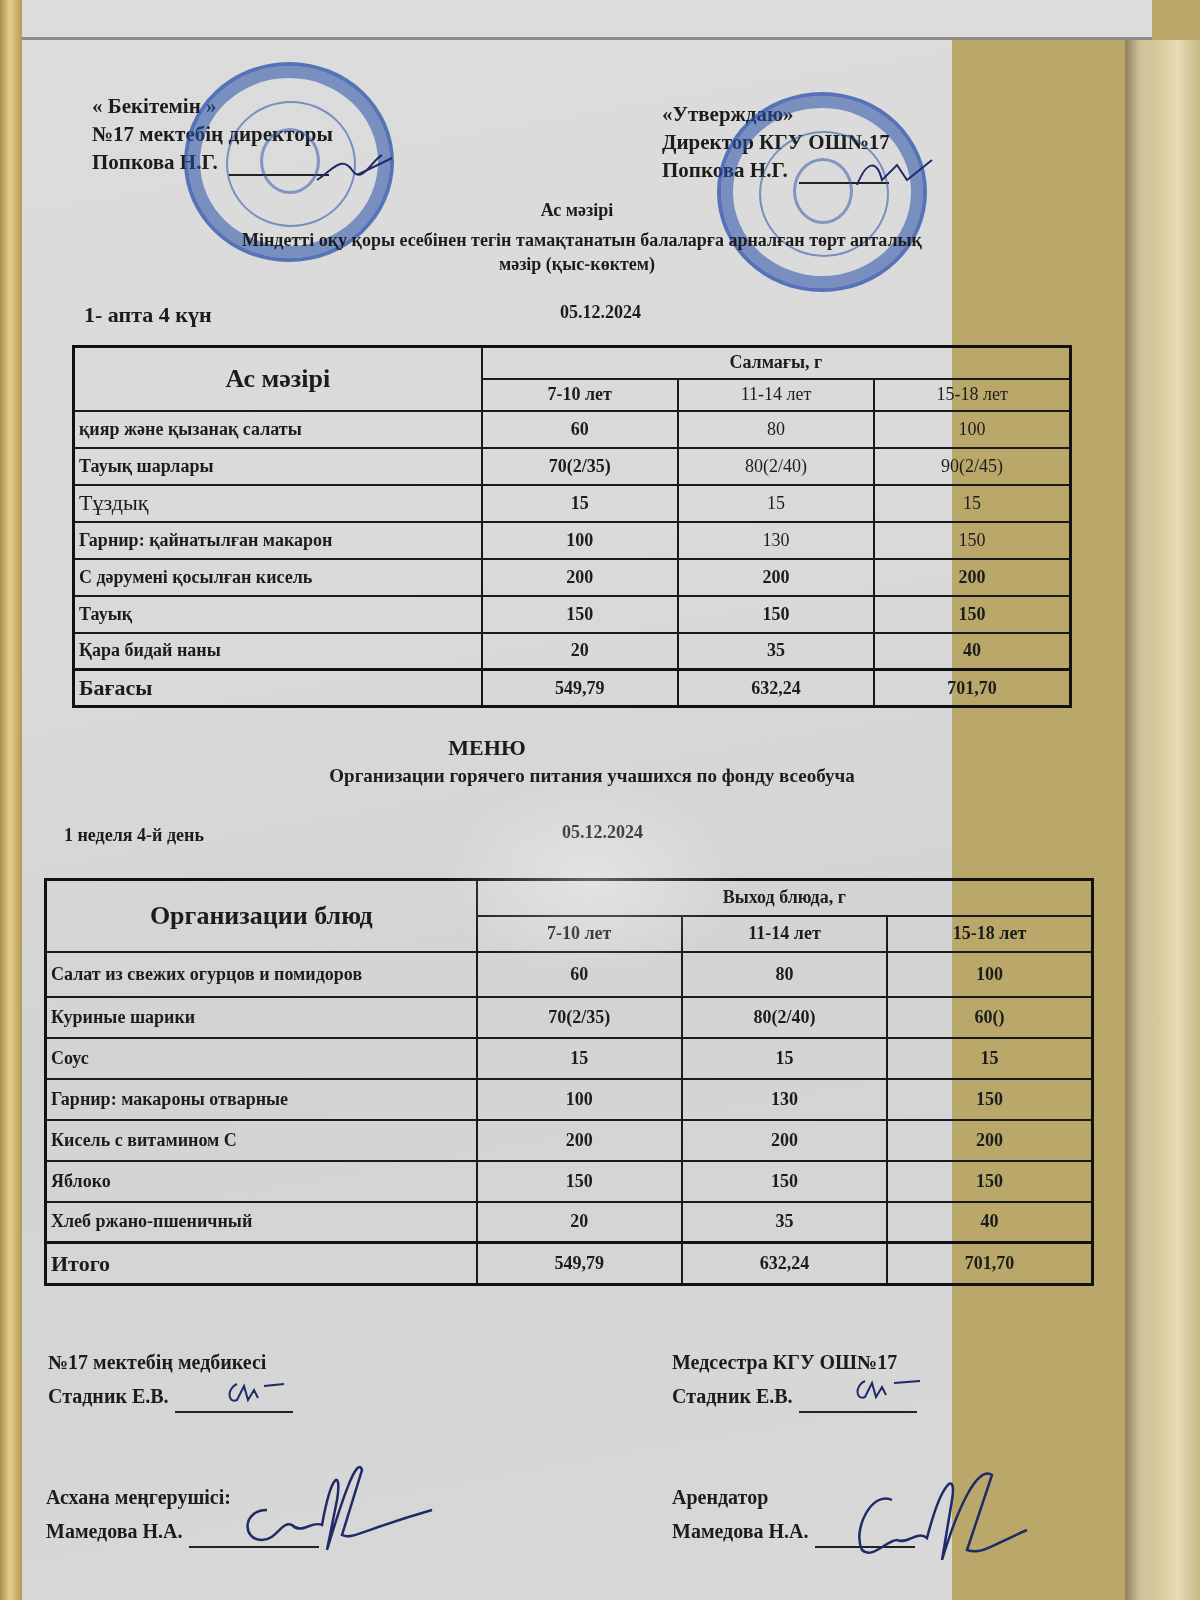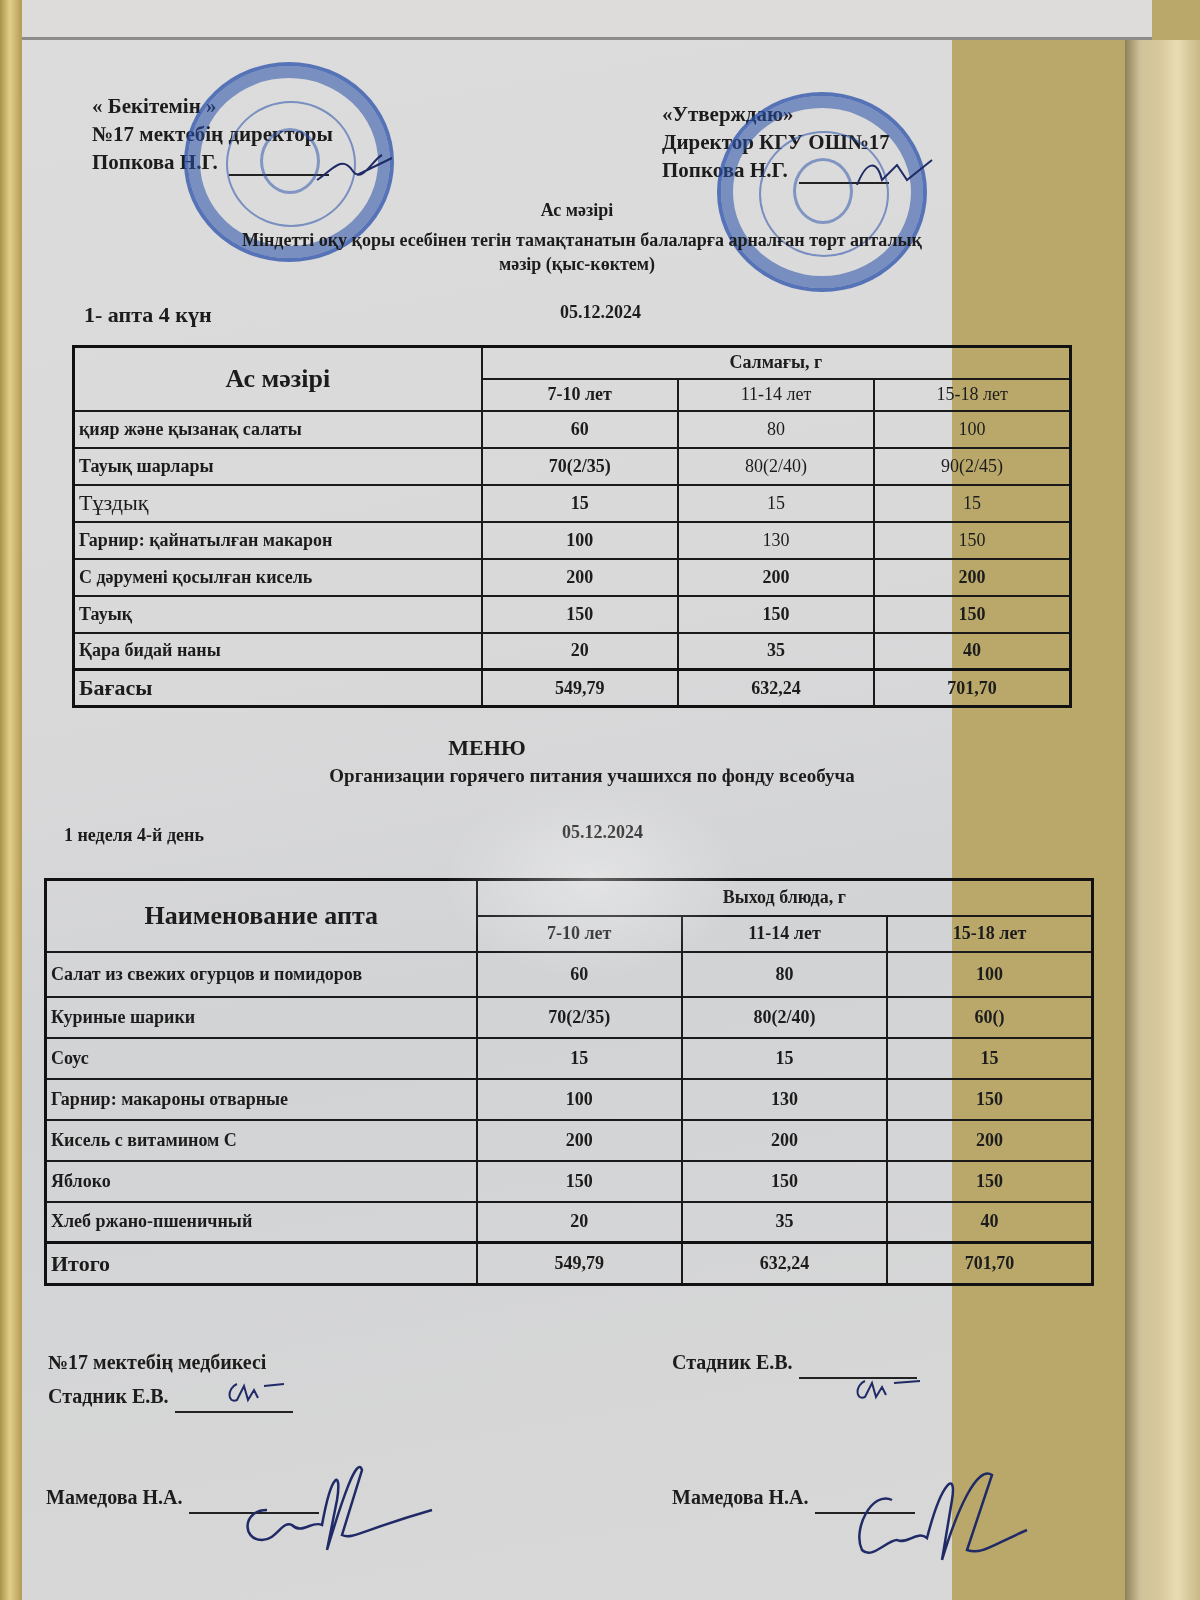--- a/index.html
+++ b/index.html
@@ -192,21 +192,21 @@
 
   <table class="menu" style="left:22px; top:838px; width:1050px;">
     <colgroup>
         <col style="width:420px">
         <col style="width:200px">
         <col style="width:200px">
         <col style="width:200px">
       </colgroup>
     <tbody>
         <tr style="height:36px;">
-      <td rowspan="2" class="head-title">Наименование апта</td>
+      <td rowspan="2" class="head-title">Организации блюд</td>
       <td colspan="3">Выход блюда, г</td>
     </tr>
     <tr style="height:36px;">
       <td>7-10 лет</td>
       <td>11-14 лет</td>
       <td>15-18 лет</td>
     </tr>
     <tr style="height:45px;">
       <td class="name">Салат из свежих огурцов и помидоров</td>
       <td>60</td>
@@ -260,34 +260,37 @@
 
   <div class="sign-block" style="left:26px; top:1305px;">
     <div>№17 мектебің медбикесі</div>
     <div><span>Стадник Е.В.</span><span class="sign-line"></span></div>
   </div>
   <svg class="signature" style="left:200px; top:1338px;" width="70" height="30">
     <path d="M15 6 C5 10, 5 26, 15 22 L22 8 L26 22 L32 12 L36 20 M42 8 L62 6" stroke="#1f2a66" stroke-width="2" fill="none"></path>
   </svg>
 
   <div class="sign-block" style="left:650px; top:1305px;">
+    <div>Медсестра КГУ ОШ№17</div>
     <div><span>Стадник Е.В.</span><span class="sign-line"></span></div>
   </div>
   <svg class="signature" style="left:828px; top:1335px;" width="80" height="30">
     <path d="M15 6 C5 10, 5 26, 15 22 L22 8 L26 22 L32 12 L36 20 M44 8 L70 6" stroke="#1f2a66" stroke-width="2" fill="none"></path>
   </svg>
 
   <div class="sign-block" style="left:24px; top:1440px;">
+    <div>Асхана меңгерушісі:</div>
     <div><span>Мамедова Н.А.</span><span class="sign-line" style="width:130px;"></span></div>
   </div>
   <svg class="signature" style="left:210px; top:1400px;" width="220" height="130">
     <path d="M35 70 C10 70, 10 100, 30 100 C45 100, 50 80, 60 85 C70 95, 80 80, 90 85 C100 30, 110 30, 105 60 L95 110 C110 60, 125 15, 130 30 L110 95 C120 100, 130 90, 200 70" stroke="#1f2a66" stroke-width="2.5" fill="none"></path>
   </svg>
 
   <div class="sign-block" style="left:650px; top:1440px;">
+    <div>Арендатор</div>
     <div><span>Мамедова Н.А.</span><span class="sign-line" style="width:100px;"></span></div>
   </div>
   <svg class="signature" style="left:820px; top:1420px;" width="200" height="120">
     <path d="M50 40 C30 30, 10 70, 20 90 C30 100, 45 80, 55 80 C65 85, 75 70, 85 78 C100 20, 115 10, 110 40 L100 100 C115 50, 135 5, 150 15 L125 90 C140 95, 150 85, 185 70" stroke="#1f2a66" stroke-width="2.5" fill="none"></path>
   </svg>
 
   <div class="glare"></div>
 </div>
 
 </body></html>

